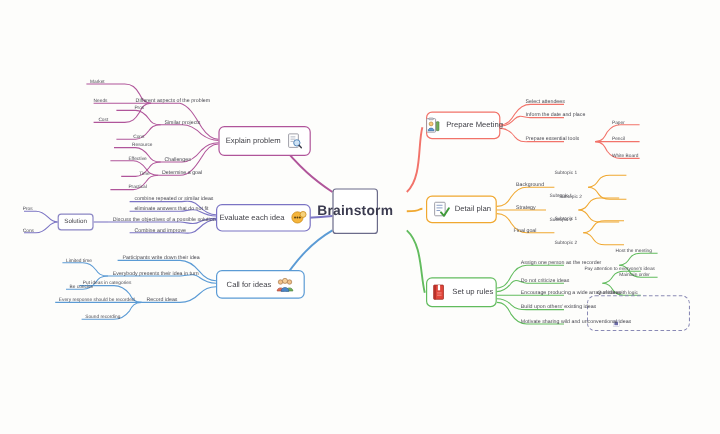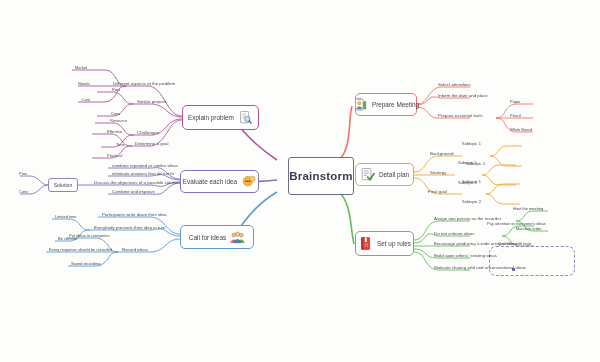--- a/index.html
+++ b/index.html
@@ -171,21 +171,21 @@
       <path d="M516,221 C521,221 523,224 525,227 C527,230 530,231 534,231 L548,231" stroke="#62bc5e"></path>
 
       <path d="M502,236 C507,236 509,233 511,230 C513,227 516,226 520,226 L534,226" stroke="#62bc5e"></path>
       <path d="M502,236 C507,236 509,239 511,242 C513,245 516,246 520,246 L534,246" stroke="#62bc5e"></path>
     </g>
   </svg>
 
   <div class="sel-loop" style="left:489px; top:246px; width:84px; height:28px;"></div>
   <div class="sel-handle" style="left:511px; top:267px;"></div>
 
-  <div class="node central" style="left:288px; top:157px; width:66px; height:38px;">
+  <div class="node central" style="left:277px; top:157px; width:38px; height:38px;">
     <span>Brainstorm</span>
   </div>
 
   <div class="node main" style="left:182px; top:105px; width:77px; height:25px; border-color:#b0559a;">
     <span class="lbl">Explain problem</span>
     <svg class="ico" viewBox="0 0 24 24">
       <rect x="4" y="2.5" width="13" height="18" rx="1.2" fill="#ffffff" stroke="#8a8a95" stroke-width="1.1"></rect>
       <line x1="6.6" y1="6.5" x2="13" y2="6.5" stroke="#9aa0b0" stroke-width="1"></line>
       <line x1="6.6" y1="9.5" x2="13" y2="9.5" stroke="#9aa0b0" stroke-width="1"></line>
       <line x1="6.6" y1="12.5" x2="11" y2="12.5" stroke="#9aa0b0" stroke-width="1"></line>

